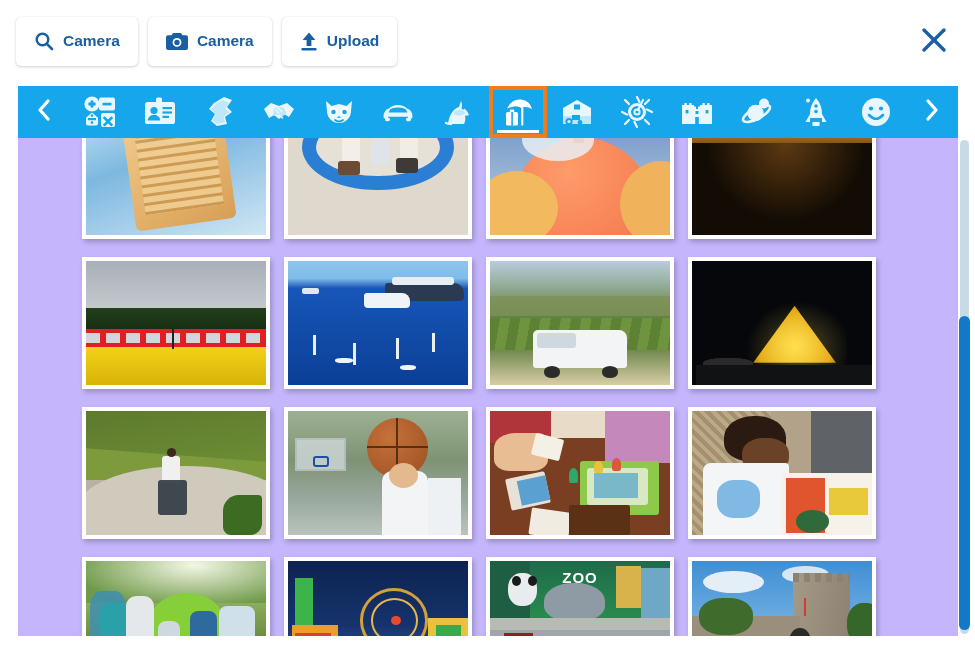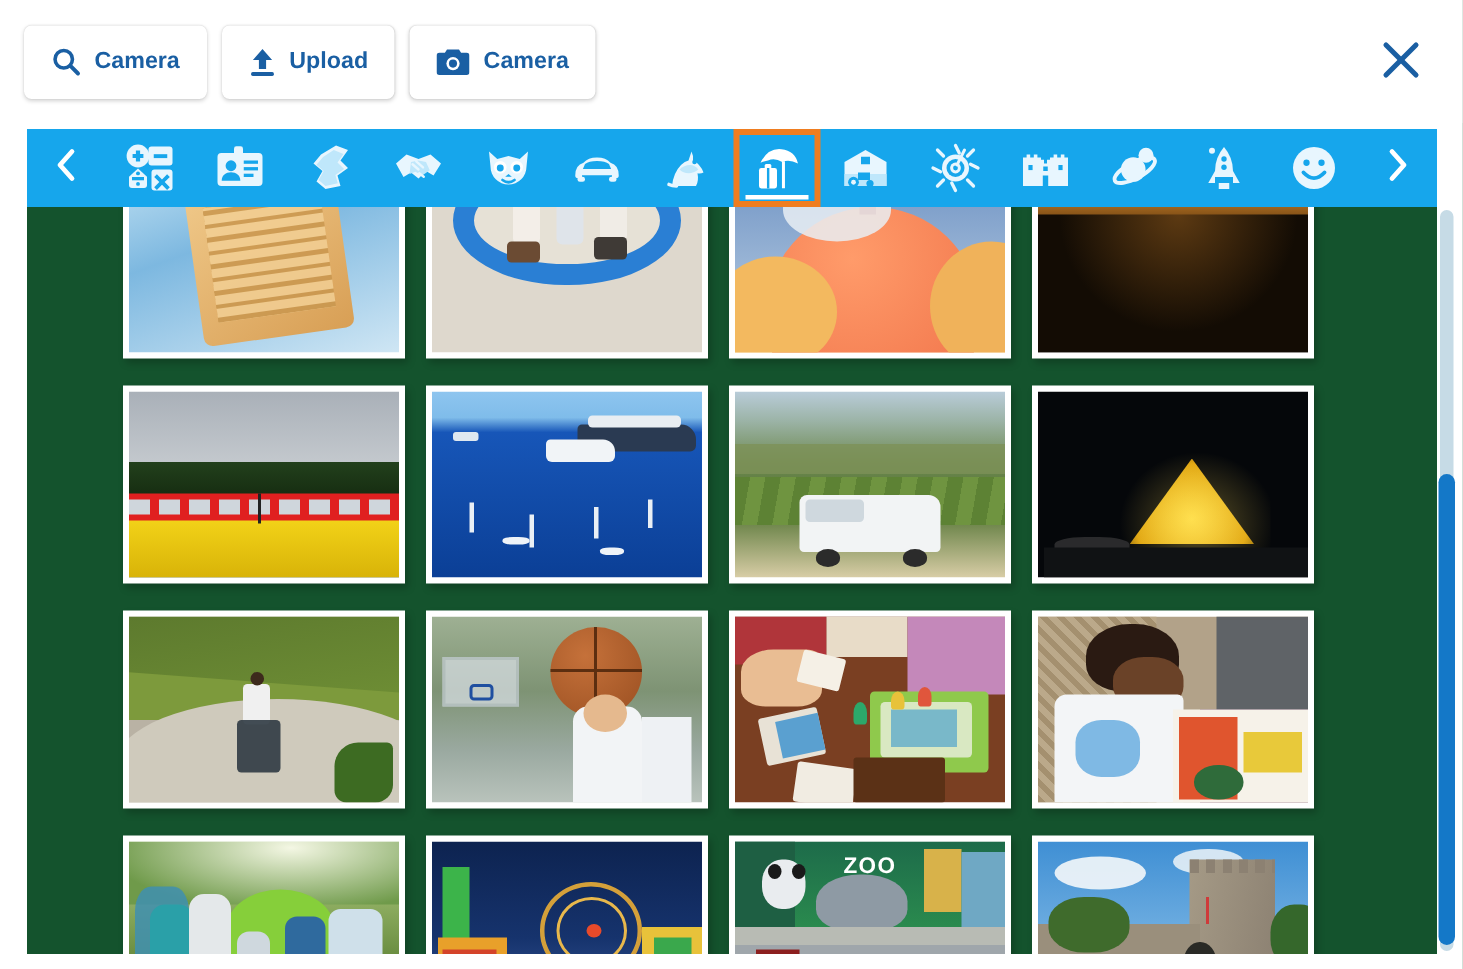--- a/index.html
+++ b/index.html
@@ -100,21 +100,21 @@
     left: 8px; right: 8px; bottom: 5px;
     height: 3px;
     background: #ffffff;
   }
 
   
   .gallery {
     position: absolute;
     left: 18px; top: 138px;
     width: 940px; height: 498px;
-    background: #14532d;
+    background: #c4b5fd;
     overflow: hidden;
   }
   .grid {
     position: absolute;
     left: 0; top: -40px;
     width: 922px;
     display: grid;
     grid-template-columns: repeat(4, 1fr);
     column-gap: 10px;
     row-gap: 0px;
@@ -175,37 +175,37 @@
         <svg width="20" height="20" viewBox="0 0 20 20">
           <circle cx="8.5" cy="8.5" r="5.8" fill="none" stroke="#1a5fa3" stroke-width="2.4"></circle>
           <line x1="12.8" y1="12.8" x2="18" y2="18" stroke="#1a5fa3" stroke-width="2.6" stroke-linecap="round"></line>
         </svg>
       </span>
       <span>Camera</span>
     </button>
 
     <button class="tbtn">
       <span class="ico">
-        <svg width="18" height="19" viewBox="0 0 18 19">
-          <path d="M9 0.6 L15.4 8 H11.4 V14 H6.6 V8 H2.6 Z" fill="#1a5fa3"></path>
-          <rect x="1.4" y="16" width="15.2" height="2.6" rx="1.1" fill="#1a5fa3"></rect>
-        </svg>
-      </span>
-      <span>Upload</span>
-    </button>
-
-    <button class="tbtn">
-      <span class="ico">
         <svg width="22" height="19" viewBox="0 0 22 19">
           <path d="M7 1 h8 l1.4 2.2 H20 a2 2 0 0 1 2 2 V16 a2 2 0 0 1 -2 2 H2 a2 2 0 0 1 -2 -2 V5.2 a2 2 0 0 1 2 -2 h3.6 Z" fill="#1a5fa3"></path>
           <circle cx="11" cy="10.4" r="4.4" fill="#ffffff"></circle>
           <circle cx="11" cy="10.4" r="2.7" fill="#1a5fa3"></circle>
         </svg>
       </span>
       <span>Camera</span>
+    </button>
+
+    <button class="tbtn">
+      <span class="ico">
+        <svg width="18" height="19" viewBox="0 0 18 19">
+          <path d="M9 0.6 L15.4 8 H11.4 V14 H6.6 V8 H2.6 Z" fill="#1a5fa3"></path>
+          <rect x="1.4" y="16" width="15.2" height="2.6" rx="1.1" fill="#1a5fa3"></rect>
+        </svg>
+      </span>
+      <span>Upload</span>
     </button>
 
     <button class="close-btn">
       <span>
         <svg width="26" height="26" viewBox="0 0 26 26">
           <line x1="3" y1="3" x2="23" y2="23" stroke="#1a5fa3" stroke-width="3.4" stroke-linecap="round"></line>
           <line x1="23" y1="3" x2="3" y2="23" stroke="#1a5fa3" stroke-width="3.4" stroke-linecap="round"></line>
         </svg>
       </span>
     </button>

